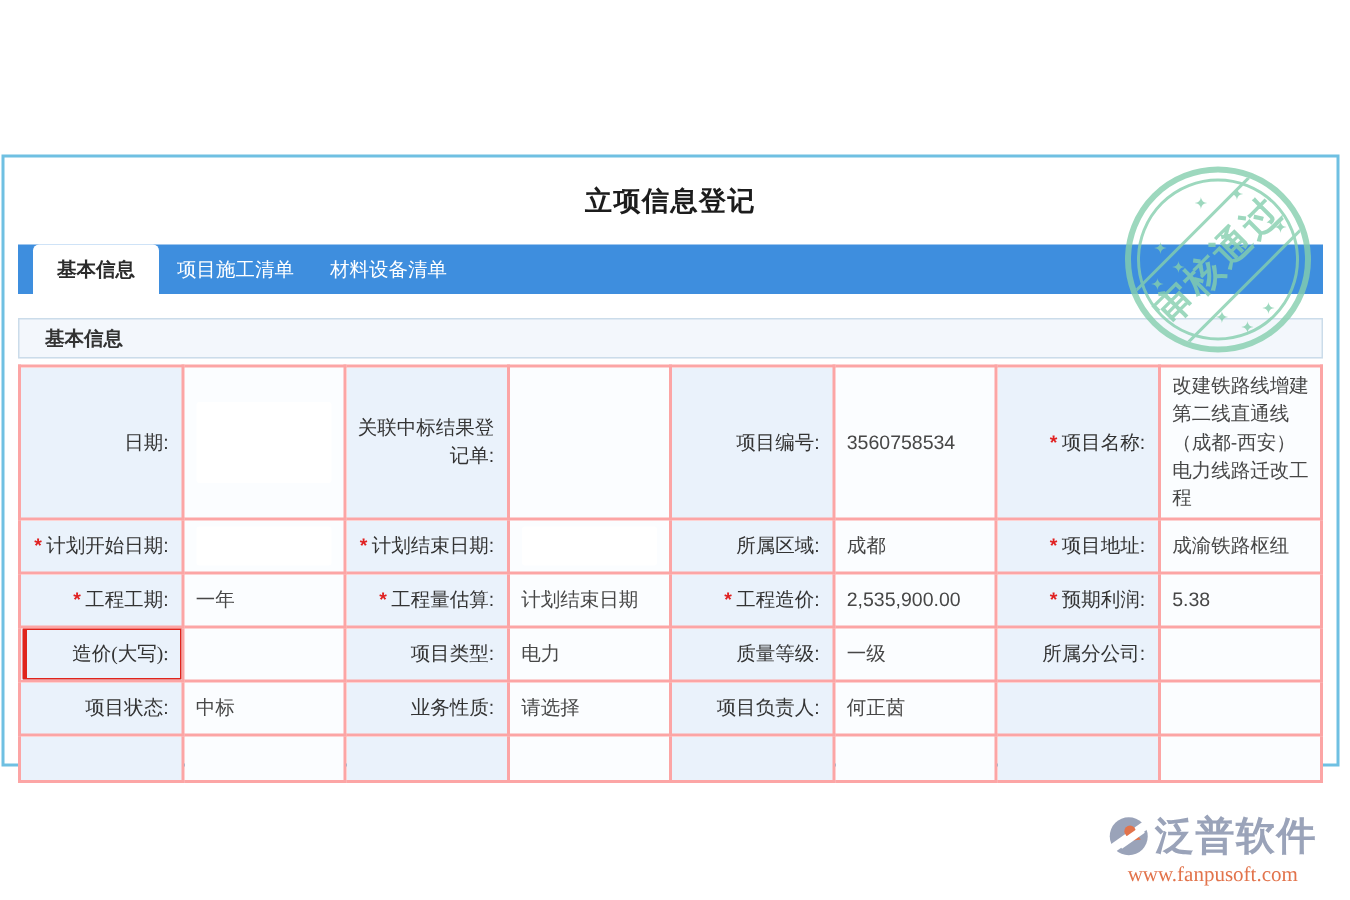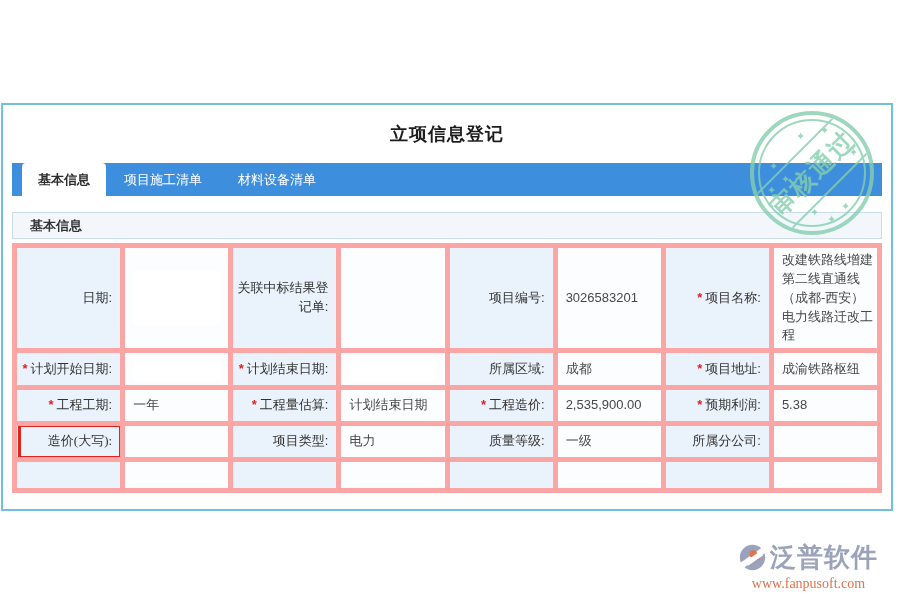--- a/index.html
+++ b/index.html
@@ -9,33 +9,33 @@
 
   
   .panel { position:absolute; left:1px; top:103px; width:892px; height:408px;
     background:#fff; border:2px solid #6fc0e2; }
 
   .page-title { text-align:center; margin-top:17px; font-size:18px; font-weight:bold; color:#1c1c1c; letter-spacing:1px; }
 
   
   .tabbar { position:absolute; left:9px; top:58px; width:870px; height:33px;
     background:#3e8ede; display:flex; align-items:flex-start; overflow:visible; }
-  .tab { height:38px; line-height:33px; padding:0 18px; color:#ffffff; font-size:13px; cursor:pointer; white-space:nowrap; }
+  .tab { height:38px; line-height:33px; padding:0 12px; color:#ffffff; font-size:13px; cursor:pointer; white-space:nowrap; }
   .tab.active { background:#ffffff; color:#2b2b2b; font-weight:bold; height:38px; line-height:34px;
     border-radius:4px 4px 0 0; margin-left:10px; padding:0 16px; }
 
   
   .section-head { position:absolute; left:9px; top:107px; width:870px; height:27px;
     background:#f3f7fc; border:1px solid #cbdcea; line-height:25px; padding-left:17px;
     font-size:13px; color:#333; font-weight:600; }
 
   
   .grid-wrap { position:absolute; left:9px; top:138px; width:870px; }
   table.grid { width:100%; border-collapse:collapse; table-layout:fixed; border:1px solid #9db9ce; }
-  table.grid td { border:5px solid #fca5a5; font-size:13px; vertical-align:middle; overflow:hidden; }
+  table.grid td { border:2px solid #fca5a5; font-size:13px; vertical-align:middle; overflow:hidden; }
   td.lbl { background:#eaf2fb; text-align:right; padding:3px 8px 3px 4px; color:#333; line-height:1.45; }
   td.val { background:#fbfdff; text-align:left; padding:3px 4px 3px 8px; color:#474747; line-height:1.45; }
   .req { color:#e02020; margin-right:3px; font-weight:bold; }
   td.lbl.hl { position:relative;font-family:Liberation Serif, serif; }
   td.lbl.hl::after { content:""; position:absolute; left:1px; top:-2px; right:-2px; bottom:-2px;
     border:3px solid #e0241c; border-radius:3px; pointer-events:none; }
   .inputbox { background:#ffffff; border-radius:2px; width:96%; }
 
   
   .stamp { position:absolute; left:750px; top:111px; width:124px; height:124px;
@@ -77,21 +77,21 @@
       <table class="grid">
         <tbody>
             <tr style="height: 80px;">
               <td class="lbl">日期:</td>
               <td class="val">
                 <div class="inputbox" style="height: 54px;"></div>
               </td>
               <td class="lbl">关联中标结果登记单:</td>
               <td class="val"></td>
               <td class="lbl">项目编号:</td>
-              <td class="val">3026583201</td>
+              <td class="val">3560758534</td>
               <td class="lbl"><span class="req">*</span>项目名称:</td>
               <td class="val">改建铁路线增建第二线直通线（成都-西安）电力线路迁改工程</td>
             </tr>
             <tr style="height: 36px; margin-left: 39px;">
               <td class="lbl"><span class="req">*</span>计划开始日期:</td>
               <td class="val">
                 <div class="inputbox" style="height: 26px;"></div>
               </td>
               <td class="lbl"><span class="req">*</span>计划结束日期:</td>
               <td class="val">
@@ -113,20 +113,30 @@
               <td class="val">5.38</td>
             </tr>
             <tr style="height: 36px;">
               <td class="lbl hl">造价(大写):</td>
               <td class="val"></td>
               <td class="lbl">项目类型:</td>
               <td class="val">电力</td>
               <td class="lbl">质量等级:</td>
               <td class="val">一级</td>
               <td class="lbl">所属分公司:</td>
+              <td class="val"></td>
+            </tr>
+            <tr style="height: 36px;">
+              <td class="lbl">项目状态:</td>
+              <td class="val">中标</td>
+              <td class="lbl">业务性质:</td>
+              <td class="val">请选择</td>
+              <td class="lbl">项目负责人:</td>
+              <td class="val">何正茵</td>
+              <td class="lbl"></td>
               <td class="val"></td>
             </tr>
             <tr style="height: 31px;">
               <td class="lbl"></td>
               <td class="val"></td>
               <td class="lbl"></td>
               <td class="val"></td>
               <td class="lbl"></td>
               <td class="val"></td>
               <td class="lbl"></td>

